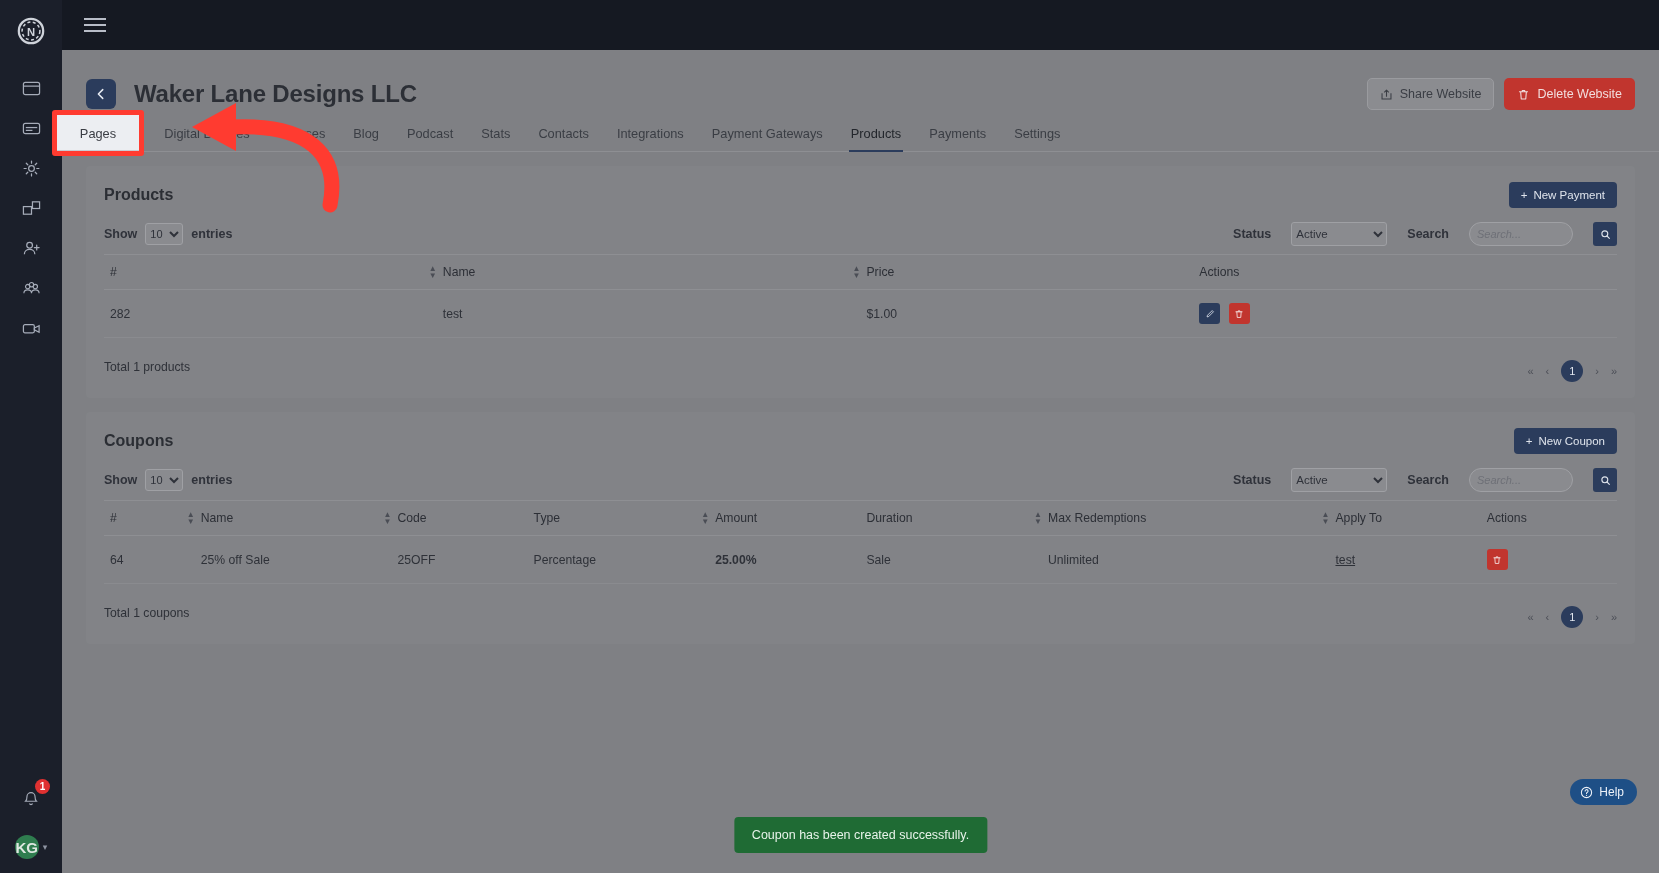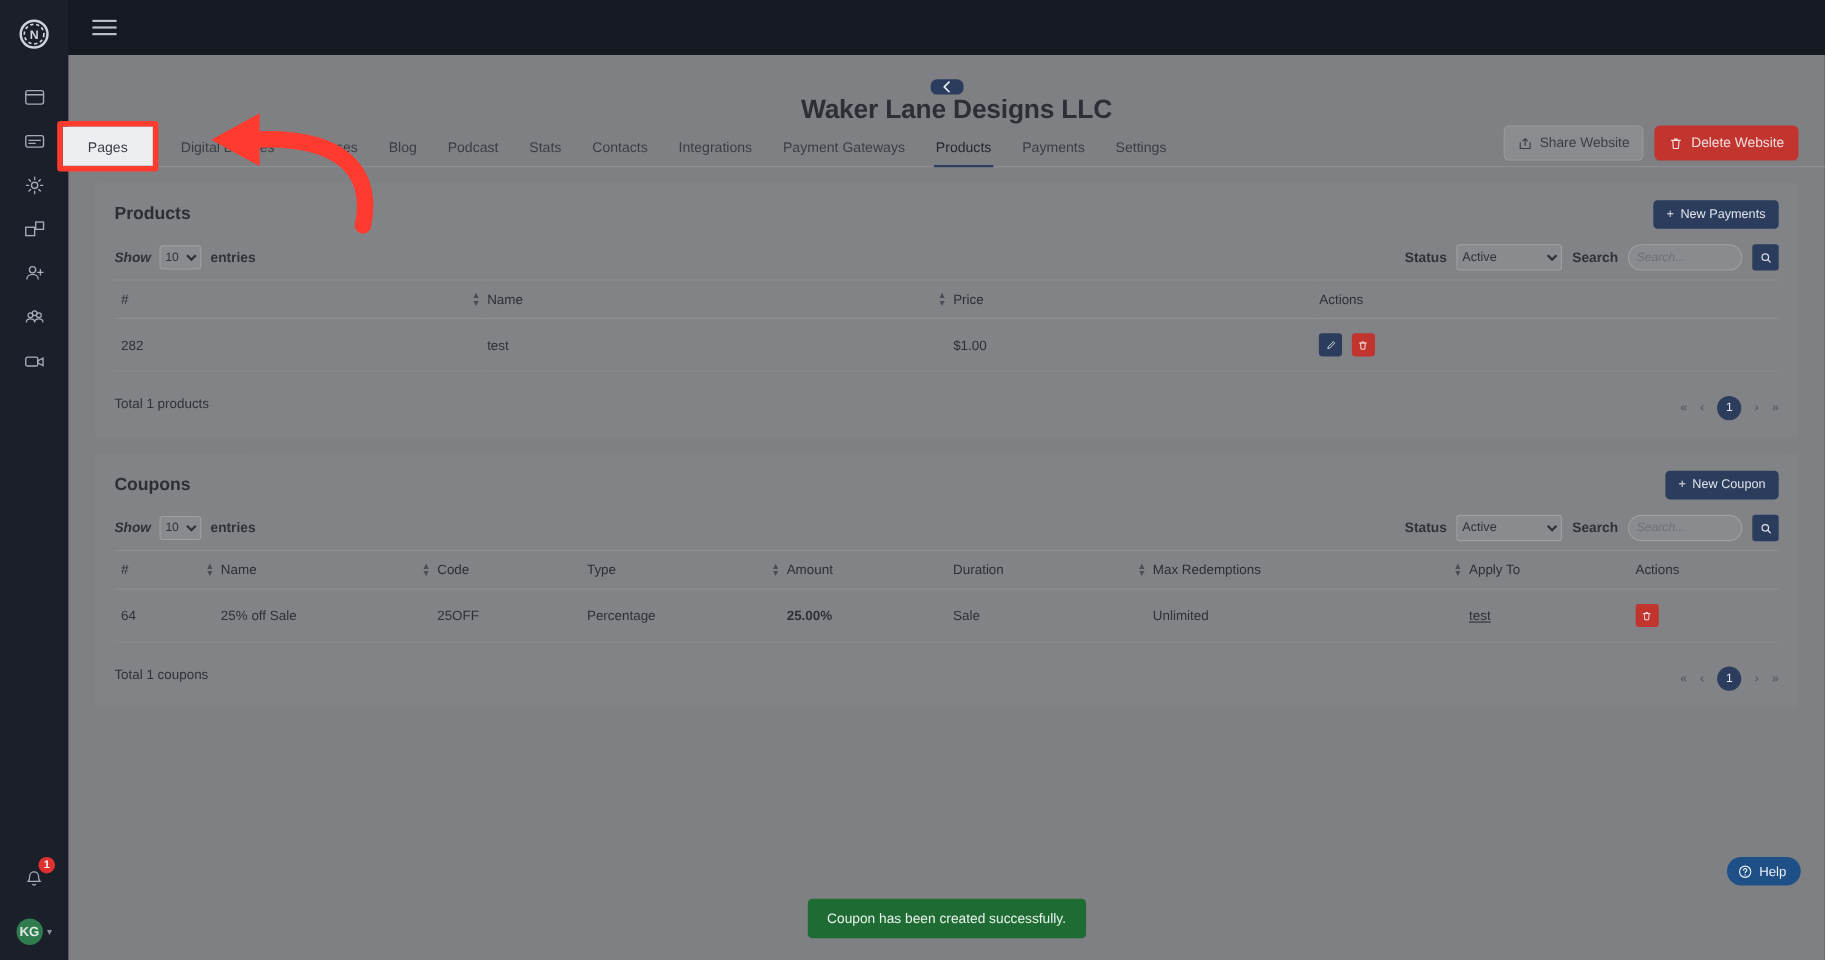--- a/index.html
+++ b/index.html
@@ -33,21 +33,21 @@
   .bell-badge {
     position: absolute; top: 2px; right: 4px;
     background: #e03131; color: #fff; border-radius: 50%;
     width: 15px; height: 15px; font-size: 10px;
     display: flex; align-items: center; justify-content: center;
     font-weight: bold;
   }
   .avatar-row { display:flex; align-items:center; gap:4px; margin-top: 14px; }
   .avatar {
     width: 24px; height: 24px; border-radius: 50%;
-    background: #2f7d4f; color: #dfe8e2; font-size: 12px; font-weight: bold;
+    background: #2f7d4f; color: #dfe8e2; font-size: 15px; font-weight: bold;
     display: flex; align-items: center; justify-content: center;
   }
   .avatar-caret { color: #8d93a1; font-size: 9px; }
 
   
   .topbar {
     position: absolute; left: 62px; top: 0; width: 1597px; height: 50px;
     background: #151922; display: flex; align-items: center;
   }
   .hamburger { margin-left: 22px; display:flex; flex-direction: column; gap:4px; cursor:pointer;}
@@ -55,21 +55,21 @@
 
   
   .main {
     position: absolute; left: 62px; top: 50px; width: 1597px; height: 823px;
     background: #7f8084;
     overflow: hidden;
   }
 
   .page-head {
     display: flex; align-items: center; padding: 22px 24px 0 24px;
-    position: relative; height: 66px; flex-direction: column;
+    position: relative; height: 66px;
   }
   .back-btn {
     width: 30px; height: 30px; border-radius: 6px; background: #2b3c5c;
     display: flex; align-items: center; justify-content: center;
     color: #e8ecf3; font-size: 15px; border: none; cursor: pointer;
   }
   .page-title {
     margin-left: 18px; font-size: 24px; font-weight: 700;
     color: #2c2f36; letter-spacing: -0.2px;
   }
@@ -111,29 +111,29 @@
   .btn-new {
     margin-left: auto; background: #2b3c5c; color: #dfe4ec;
     font-size: 11.5px; padding: 7px 12px; border: none; border-radius: 4px;
     display: flex; align-items: center; gap: 6px; cursor: pointer;
   }
 
   .table-controls {
     display: flex; align-items: center; padding: 10px 18px 8px 18px;
     font-size: 12.5px; color: #2f323a;
   }
-  .show-label { font-weight: 700; font-style: italic; }
+  .show-label { font-weight: 700; }
   .entries-select {
     margin: 0 8px; width: 38px; height: 22px; font-size: 11px;
     border: 1px solid #9fa0a4; border-radius: 3px;
     background: #8a8b8f; color: #2f323a;
     font-family: "Liberation Sans", sans-serif;
   }
   .entries-word { font-weight: 700; }
-  .ctrl-right { margin-left: auto; display: flex; align-items: center; gap: 9px; }
+  .ctrl-right { margin-left: auto; display: flex; align-items: center; gap: 20px; }
   .status-label, .search-label { font-weight: 700; font-size: 12.5px; color: #2f323a; }
   .status-select {
     width: 96px; height: 24px; font-size: 11.5px;
     border: 1px solid #9fa0a4; border-radius: 3px;
     background: #8a8b8f; color: #2f323a;
     font-family: "Liberation Sans", sans-serif;
   }
   .search-input {
     width: 104px; height: 24px; font-size: 11px; padding: 0 7px;
     border: 1px solid #9fa0a4; border-radius: 12px;
@@ -342,21 +342,21 @@
       <div class="tab active">Products</div>
       <div class="tab">Payments</div>
       <div class="tab">Settings</div>
     </div>
 
     <div class="card">
       <div class="card-head">
         <div class="card-title">Products</div>
         <button class="btn-new">
           <span>+</span>
-          <span>New Payments</span>
+          <span>New Payment</span>
         </button>
       </div>
 
       <div class="table-controls">
         <span class="show-label">Show</span>
         <select class="entries-select">
           <option>10</option><option>25</option><option>50</option><option>100</option>
         </select>
         <span class="entries-word">entries</span>
         <div class="ctrl-right">

